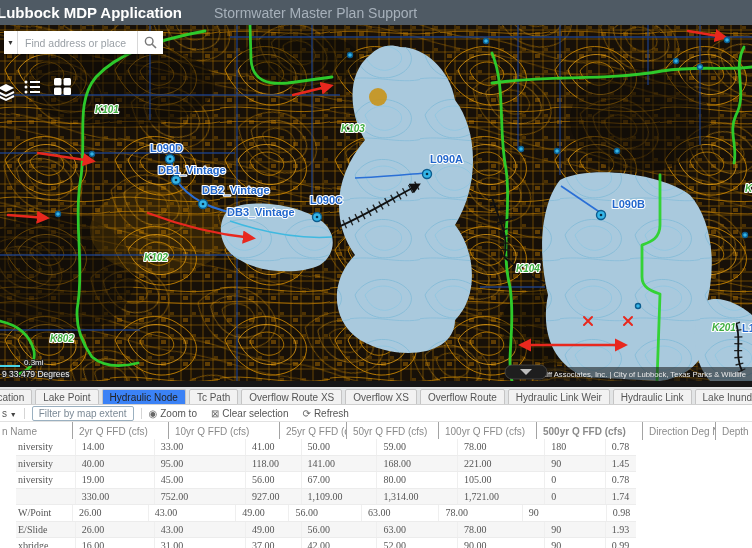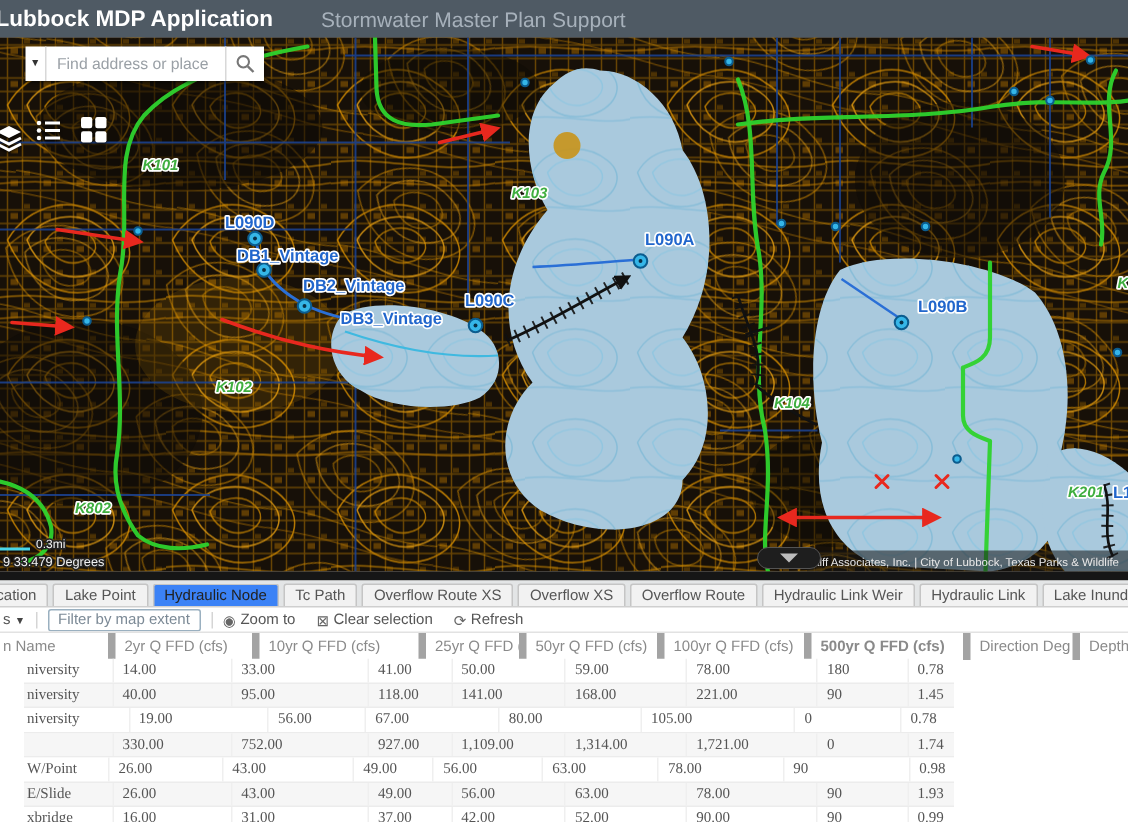--- a/index.html
+++ b/index.html
@@ -12,21 +12,21 @@
 
   
   .mapwrap{position:absolute;left:0;top:25px;width:752px;height:356px;background:#171008;}
   .mapwrap svg{display:block;}
   .lbl{font-family:"Liberation Sans",sans-serif;font-weight:bold;paint-order:stroke;stroke:#ffffff;stroke-width:2.2px;stroke-linejoin:round;}
   .lbl.green{fill:#3fae3f;font-style:italic;font-size:10px;}
   .lbl.blue{fill:#2166cc;font-size:11px;}
   .maptext{font-family:"Liberation Sans",sans-serif;paint-order:stroke;stroke:#222;stroke-width:2px;fill:#f2f2f2;}
 
   
-  .search{position:absolute;left:17px;top:6px;height:23px;display:flex;background:#fff;box-shadow:0 1px 2px rgba(0,0,0,.5);}
+  .search{position:absolute;left:4px;top:6px;height:23px;display:flex;background:#fff;box-shadow:0 1px 2px rgba(0,0,0,.5);}
   .search-caret{width:13px;display:flex;align-items:center;justify-content:center;font-size:7px;color:#333;border-right:1px solid #d8d8d8;cursor:pointer;}
   .search-input{width:112px;font-size:10.5px;color:#9aa0a6;display:flex;align-items:center;padding-left:7px;}
   .search-btn{width:25px;display:flex;align-items:center;justify-content:center;border-left:1px solid #d8d8d8;cursor:pointer;}
 
   .mapicon{position:absolute;filter:drop-shadow(0 1px 1px rgba(0,0,0,.8));}
 
   .blackstrip{position:absolute;left:0;top:381px;width:752px;height:6px;background:#161616;}
 
   
   .tabsbar{position:absolute;left:0;top:387px;width:752px;height:17px;background:#e3e5e6;white-space:nowrap;overflow:hidden;}
@@ -42,21 +42,21 @@
   .filter-btn{font-family:"Liberation Sans",sans-serif;font-size:10px;color:#7c8a96;background:#fff;border:1px solid #9ab0c0;border-radius:2px;padding:1px 6px;cursor:pointer;}
   .tb-item{margin-right:14px;cursor:pointer;color:#555;display:flex;align-items:center;gap:3px;}
   .ticon{font-size:10px;color:#666;}
 
   
   .thead{position:absolute;left:0;top:421px;width:752px;height:18px;background:#fff;border-top:1px solid #e2e2e2;display:flex;}
   .tbody{position:absolute;left:16px;top:439px;width:620px;height:109px;overflow:hidden;font-family:Liberation Serif, serif;}
   .trow{display:flex;height:15.5px;background:#fff;border-bottom:1px solid #ececec;cursor:pointer;}
   .trow.alt{background:#f6f6f6;}
   .cell{font-size:10px;color:#555;padding-left:6px;display:flex;align-items:center;white-space:nowrap;overflow:hidden;box-sizing:border-box;border-left:1px solid #efefef;}
-  .cell.h{color:#8a8a8a;border-left:5px solid #a3a3a3;}
+  .cell.h{color:#8a8a8a;border-left:1px solid #a3a3a3;}
   .cell.name{padding-left:2px;border-left:none;}
 </style>
 </head>
 <body>
 
 <div id="app">
 
   <div class="appbar">
     <span class="title">Lubbock MDP Application</span>
     <span class="subtitle">Stormwater Master Plan Support</span>
@@ -348,20 +348,21 @@
         <div class="cell" style="width: 67px;">118.00</div>
         <div class="cell" style="width: 92px;">141.00</div>
         <div class="cell" style="width: 98px;">168.00</div>
         <div class="cell" style="width: 106px;">221.00</div>
         <div class="cell" style="width: 73px;">90</div>
         <div class="cell" style="width: 37px;">1.45</div>
       </div>
       <div class="trow">
         <div class="cell name" style="width: 72px;">niversity</div>
         <div class="cell" style="width: 96px;">19.00</div>
+        <div class="cell" style="width: 111px;">45.00</div>
         <div class="cell" style="width: 67px;">56.00</div>
         <div class="cell" style="width: 92px;">67.00</div>
         <div class="cell" style="width: 98px;">80.00</div>
         <div class="cell" style="width: 106px;">105.00</div>
         <div class="cell" style="width: 73px;">0</div>
         <div class="cell" style="width: 37px;">0.78</div>
       </div>
       <div class="trow alt">
         <div class="cell name" style="width: 72px;"></div>
         <div class="cell" style="width: 96px;">330.00</div>

